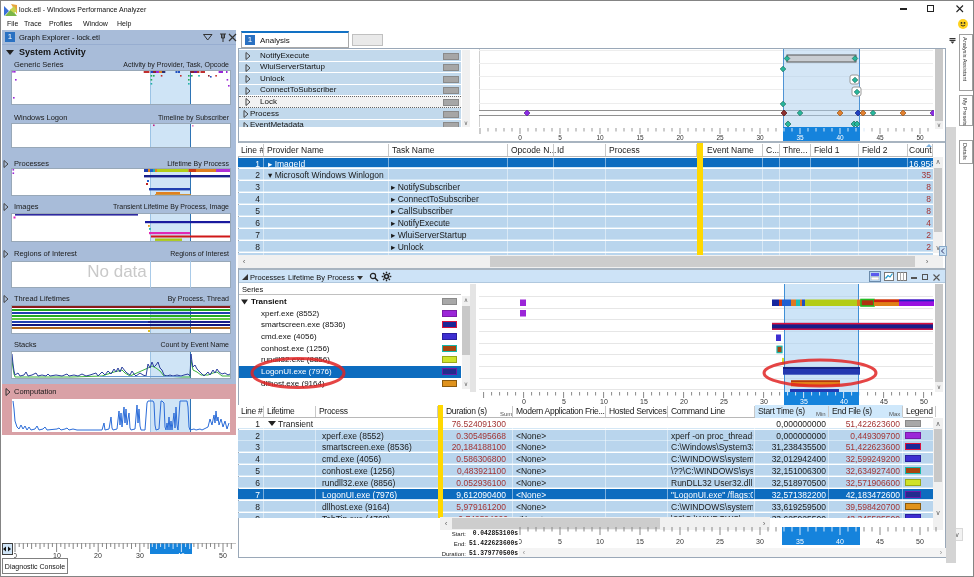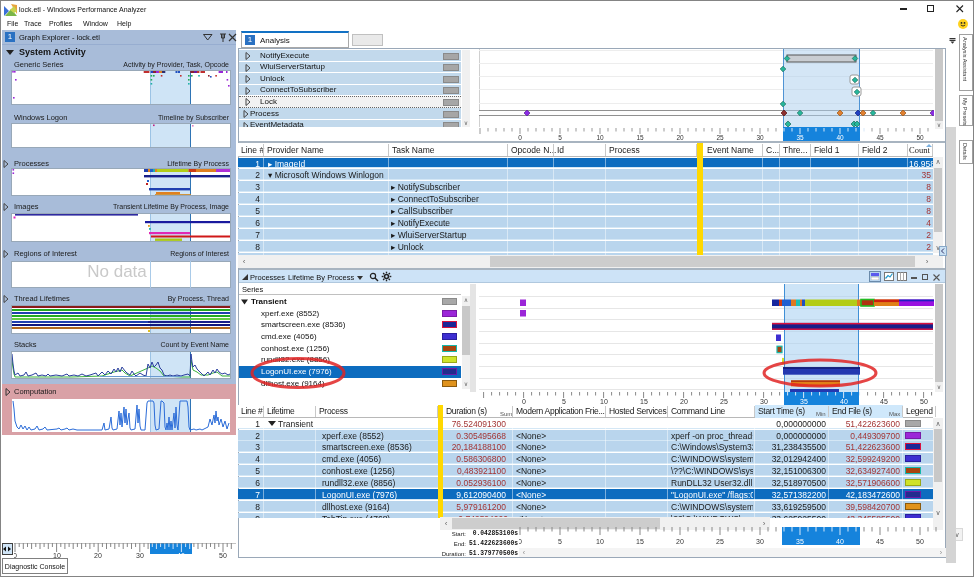--- a/index.html
+++ b/index.html
@@ -430,21 +430,21 @@
 <div class="cell" style="left:707px;top:144px;width:58px;height:12px;">Event Name</div>
 <div class="abs" style="left:762px;top:144px;width:1px;height:12px;background:#c8c8c8"></div>
 <div class="cell" style="left:766px;top:144px;width:16px;height:12px;">C...</div>
 <div class="abs" style="left:779px;top:144px;width:1px;height:12px;background:#c8c8c8"></div>
 <div class="cell" style="left:783px;top:144px;width:30px;height:12px;">Thre...</div>
 <div class="abs" style="left:810px;top:144px;width:1px;height:12px;background:#c8c8c8"></div>
 <div class="cell" style="left:814px;top:144px;width:47px;height:12px;">Field 1</div>
 <div class="abs" style="left:858px;top:144px;width:1px;height:12px;background:#c8c8c8"></div>
 <div class="cell" style="left:862px;top:144px;width:48px;height:12px;">Field 2</div>
 <div class="abs" style="left:907px;top:144px;width:1px;height:12px;background:#c8c8c8"></div>
-<div class="cell" style="left:909px;top:144px;width:26px;height:12px;font-family:Liberation Serif, serif;">Count</div>
+<div class="cell" style="left:909px;top:144px;width:26px;height:12px;">Count</div>
 <div class="abs" style="left:932px;top:144px;width:1px;height:12px;background:#c8c8c8"></div>
 <div class="abs" style="left:697px;top:143px;width:6px;height:112px;background:#ffd800"></div>
 <svg class="abs" style="left:925px;top:143px" width="8" height="5">
     <path d="M1,4 L4,1 L7,4 Z" fill="#7ab0e0"></path>
   </svg>
 <div class="abs" style="left:238px;top:157px;width:695px;height:98px;overflow:hidden">
 <div class="abs" style="left:0;top:0.5px;width:695px;height:10.9px;background:#0d6cbf;border-bottom:1px solid #d4e7f5"></div>
 <div class="cell rt" style="left:0px;top:0.5px;width:22px;color:#fff">1</div>
 <div class="cell" style="left:30px;top:0.5px;width:126px;color:#fff">▸ ImageId</div>
 <div class="cell rt" style="left:620px;top:0.5px;width:77px;color:#fff">16.958</div>

